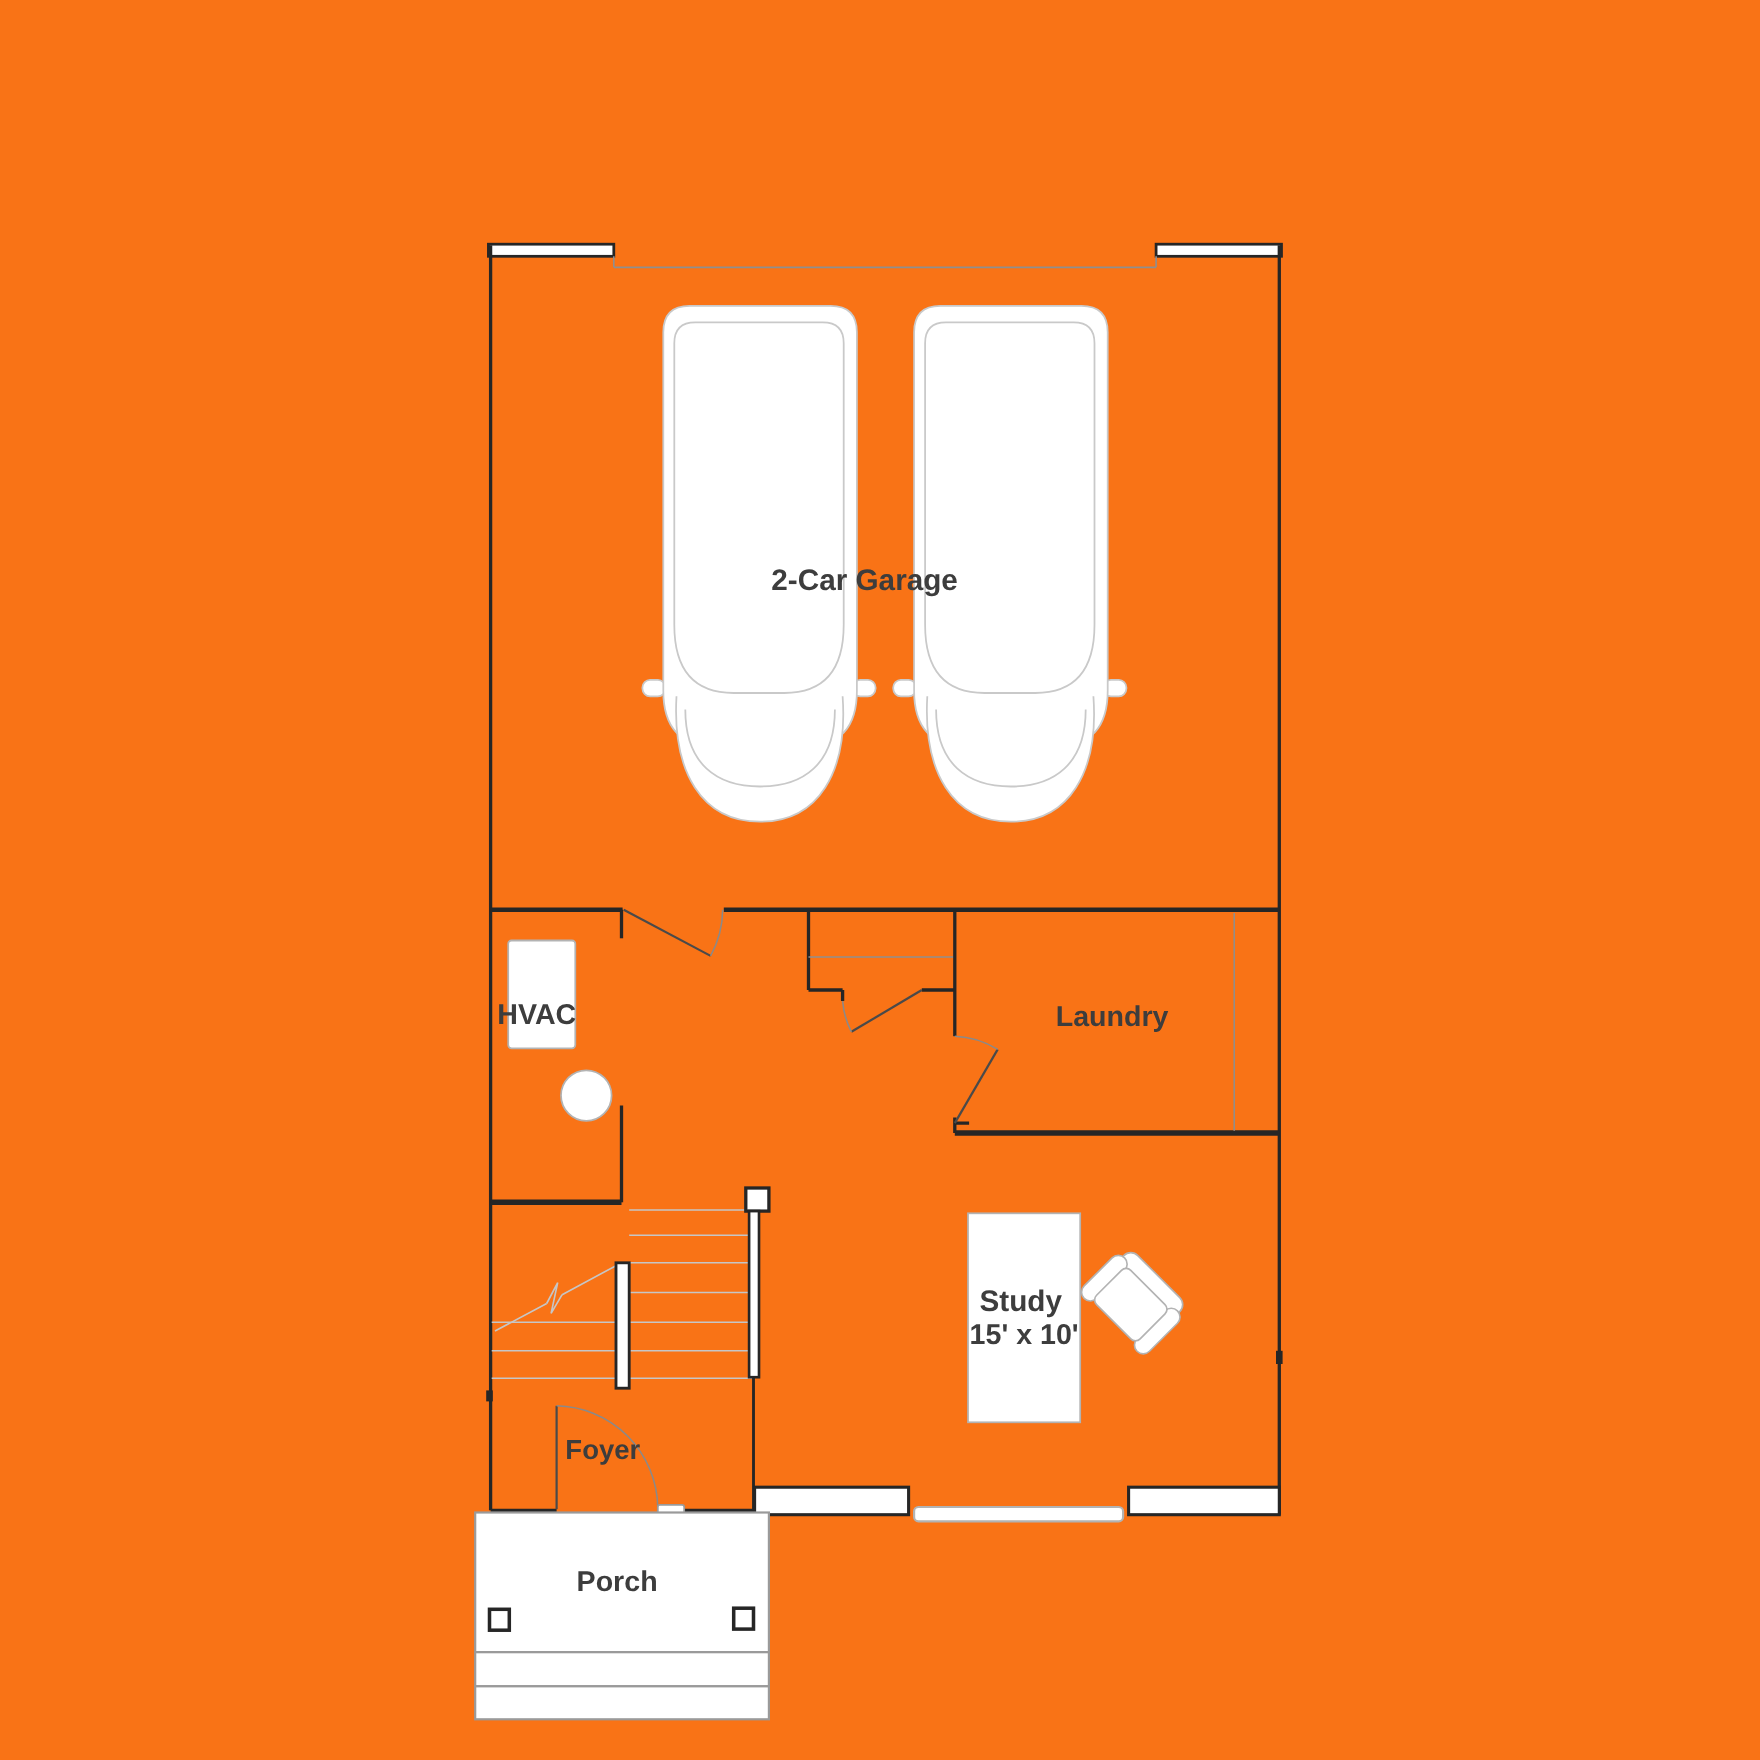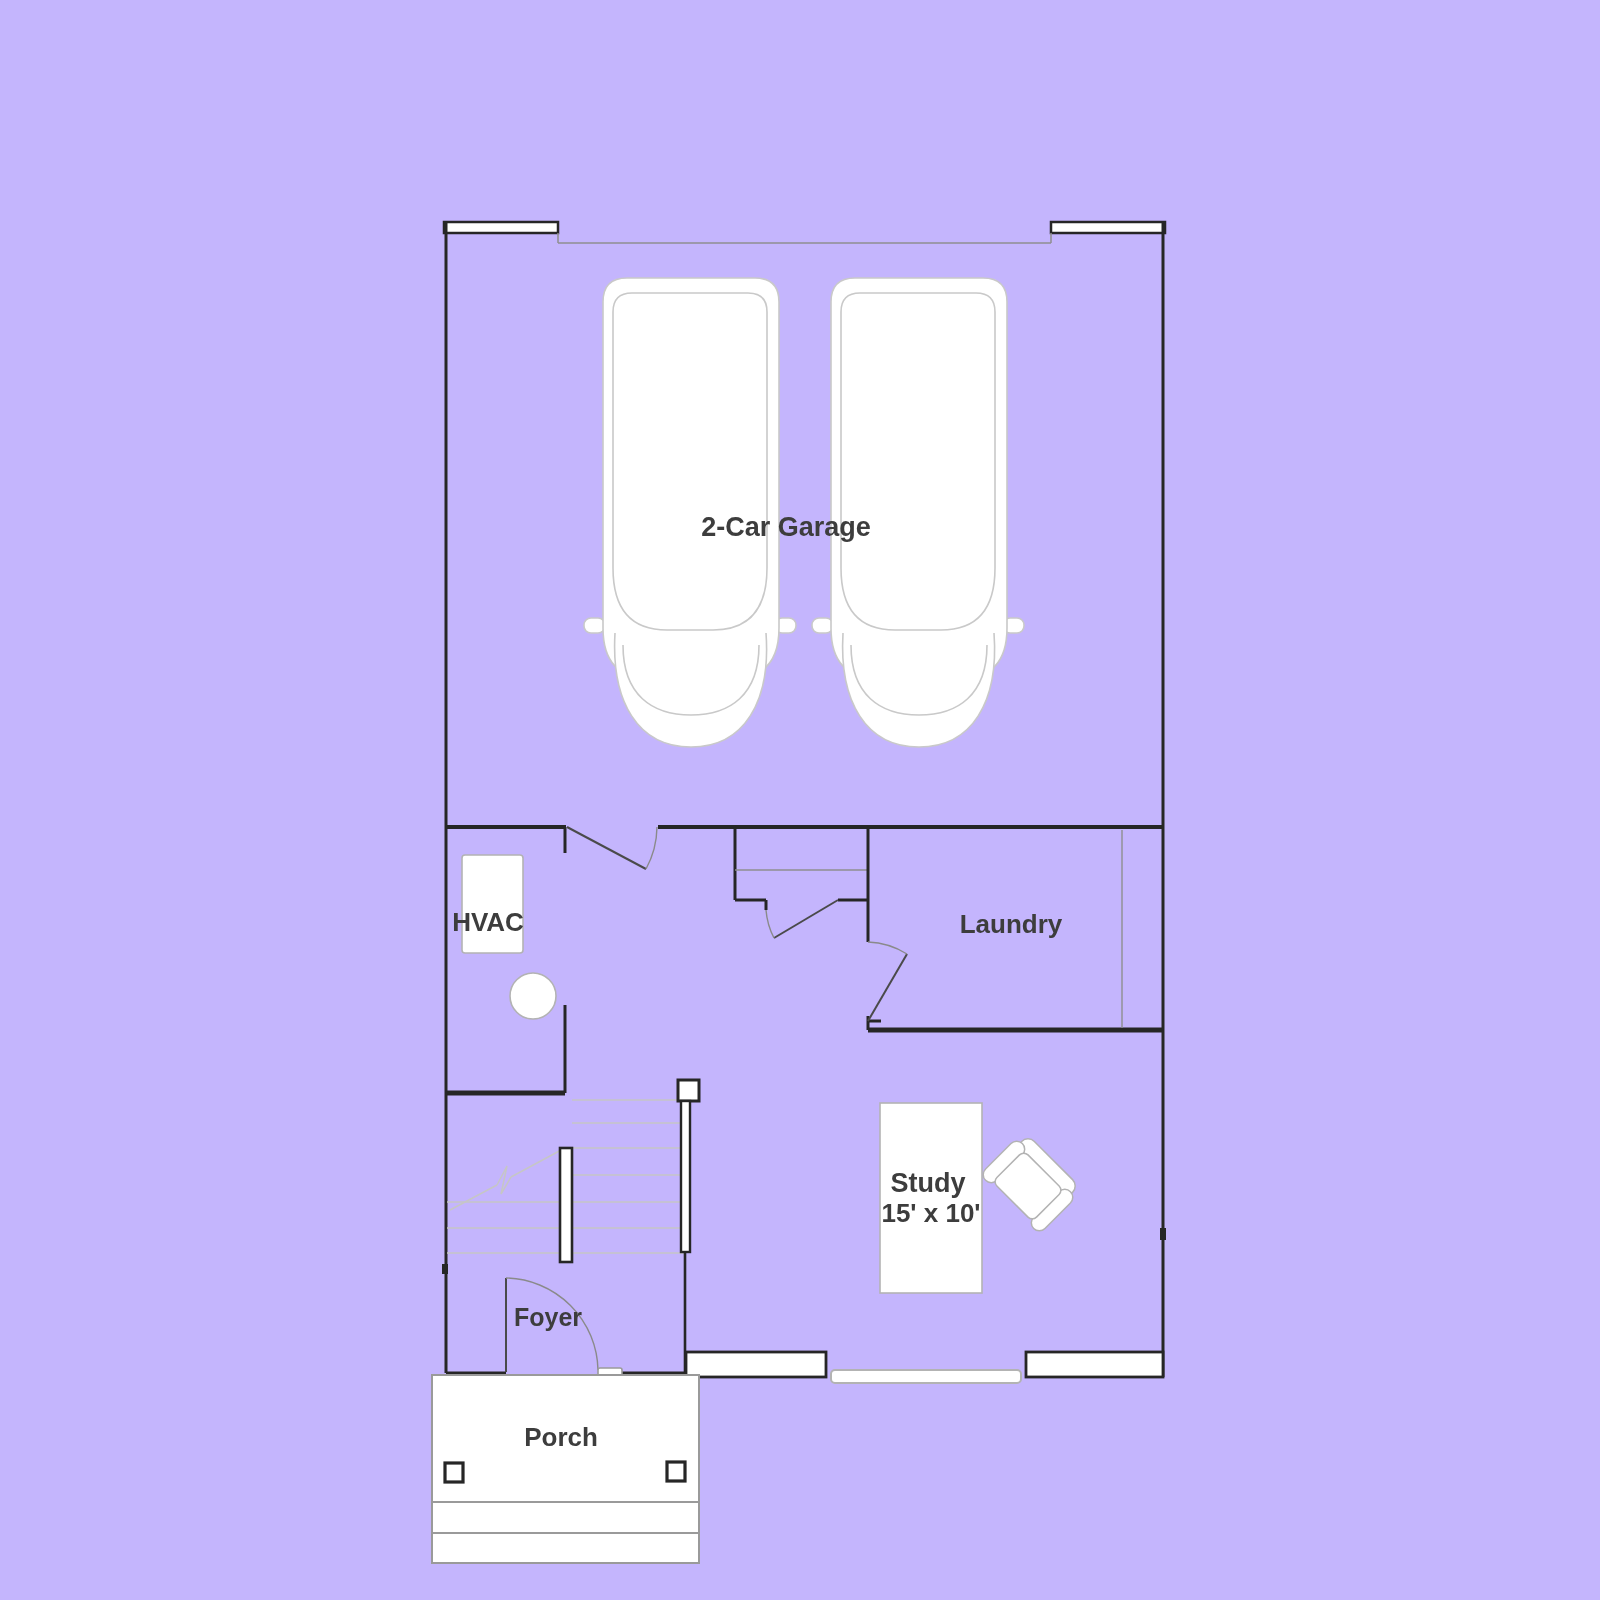--- a/index.html
+++ b/index.html
@@ -1,16 +1,16 @@
 <!DOCTYPE html>
 <html><head>
 <meta charset="utf-8">
 <style>
   html,body{margin:0;padding:0;background:#ffffff;}
-  .canvas{position:relative;width:1600px;height:1600px;background:#c4b5fd;overflow:hidden;
+  .canvas{position:relative;width:1600px;height:1600px;background:#f97316;overflow:hidden;
           font-family:"Liberation Sans", sans-serif;}
   svg{position:absolute;left:0;top:0;}
   .wall{stroke:#262626;fill:none;}
   .wall-fill{stroke:#262626;fill:#ffffff;}
   .thin{stroke:#8f8f8f;fill:none;}
   .fixture{stroke:#b3b3b3;fill:#ffffff;}
   .car{stroke:#c9c9c9;fill:#ffffff;}
   .tread{stroke:#c6c6c6;fill:none;}
   .door-leaf{stroke:#4a4a4a;fill:none;}
   .door-arc{stroke:#8a8a8a;fill:none;}

